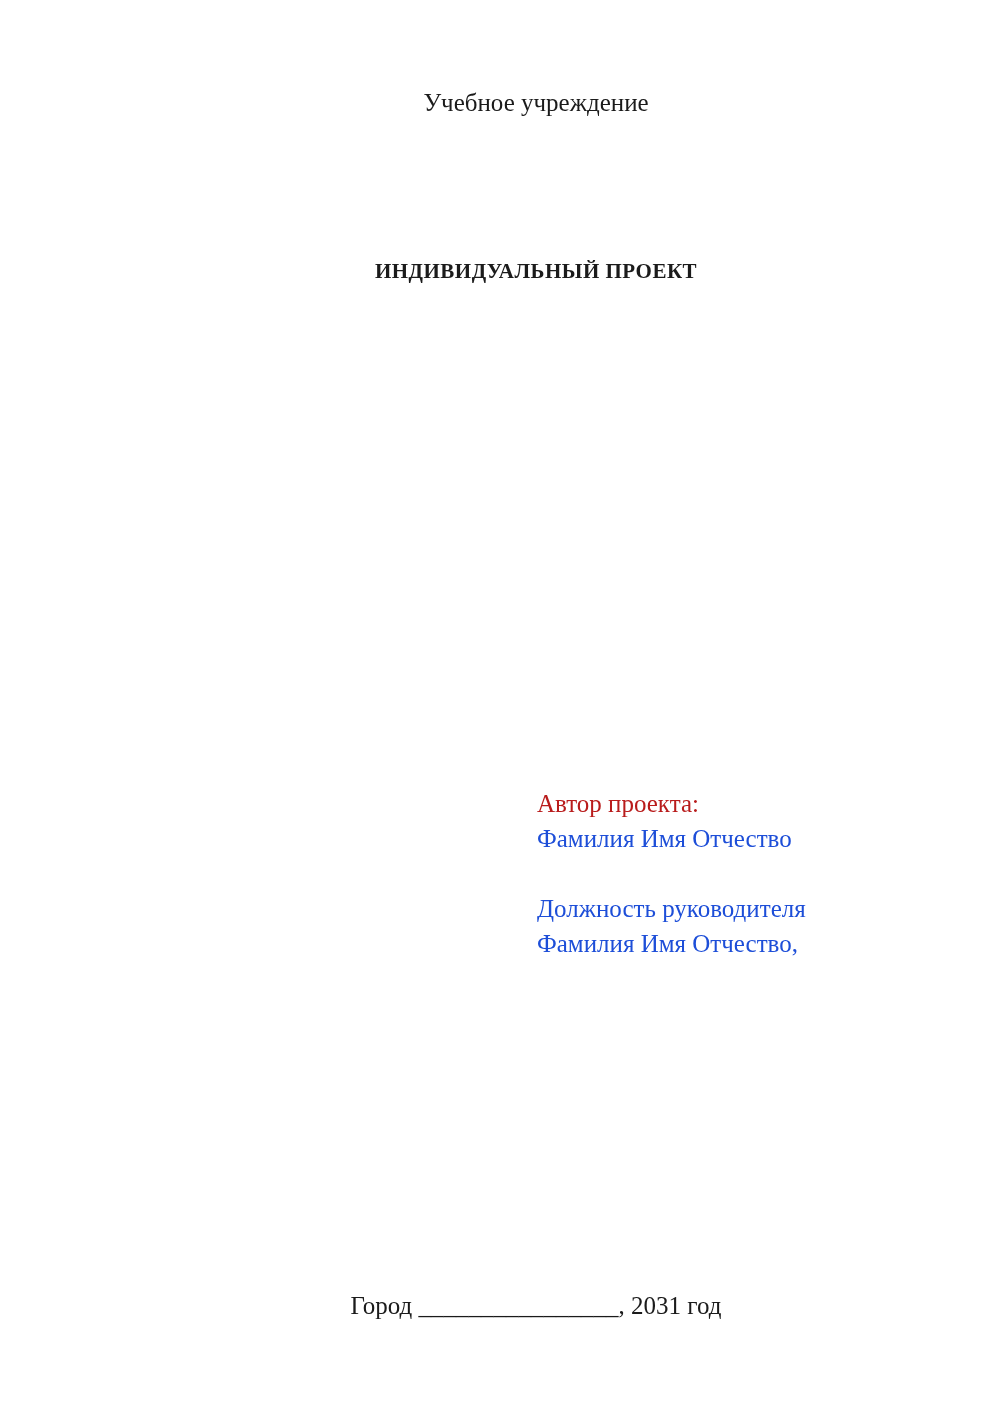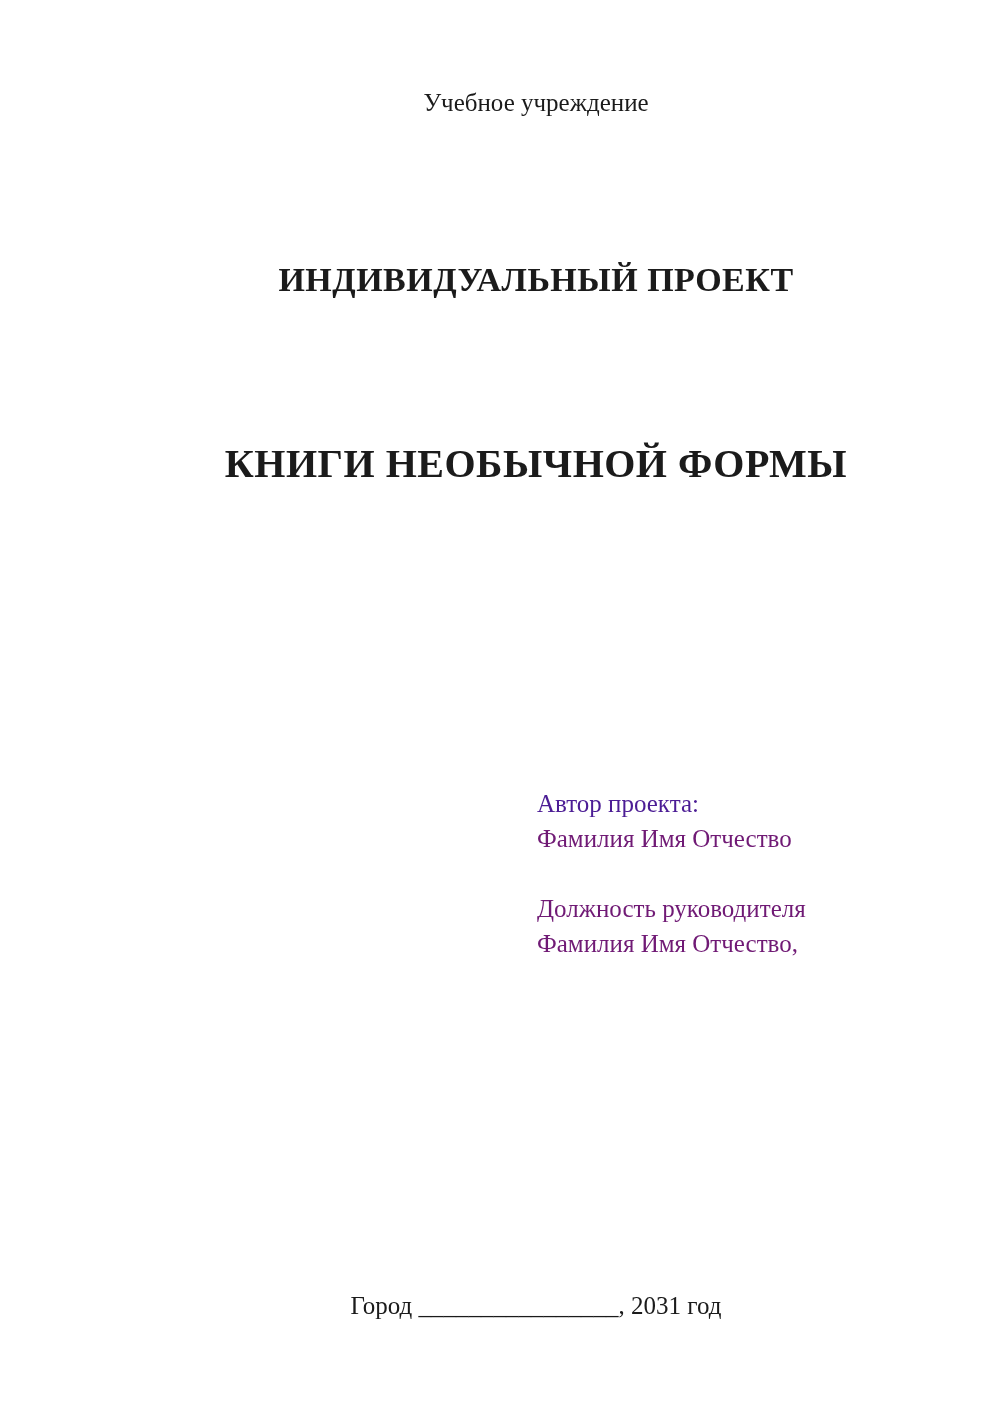--- a/index.html
+++ b/index.html
@@ -24,21 +24,21 @@
     text-align: center;
   }
   .institution {
     top: 87px;
     font-size: 25px;
     line-height: 1.3;
     font-weight: 400;
   }
   .project-type {
     top: 258px;
-    font-size: 34px;
+    font-size: 21px;
     line-height: 1.3;
     font-weight: 700;
     letter-spacing: 0.5px;
   }
   .doc-title {
     top: 438px;
     font-size: 40px;
     line-height: 1.3;
     font-weight: 700;
     letter-spacing: 0.5px;
@@ -46,39 +46,38 @@
   .credits {
     position: absolute;
     left: 537px;
     top: 786px;
     font-size: 25px;
     line-height: 35px;
     text-align: left;
   }
   .credits .block { margin: 0 0 35px 0; }
   .credits .block:last-child { margin-bottom: 0; }
-  .label { color: #4c1d95; }
-  .placeholder { color: #701a75; }
+  .label { color: #b91c1c; }
+  .placeholder { color: #1d4ed8; }
   .footer-line {
     top: 1290px;
     font-size: 25px;
     line-height: 1.3;
   }
   .footer-line span { white-space: pre; }
 </style>
 </head>
 <body>
 
 <div class="page">
 
   <div class="centered-band institution">Учебное учреждение</div>
 
   <div class="centered-band project-type">ИНДИВИДУАЛЬНЫЙ ПРОЕКТ</div>
 
-  <div class="centered-band doc-title">КНИГИ НЕОБЫЧНОЙ ФОРМЫ</div>
 
   <div class="credits">
     <div class="block">
       <div class="label">Автор проекта:</div>
       <div class="placeholder">Фамилия Имя Отчество</div>
     </div>
     <div class="block">
       <div class="placeholder">Должность руководителя</div>
       <div class="placeholder">Фамилия Имя Отчество,</div>
     </div>

